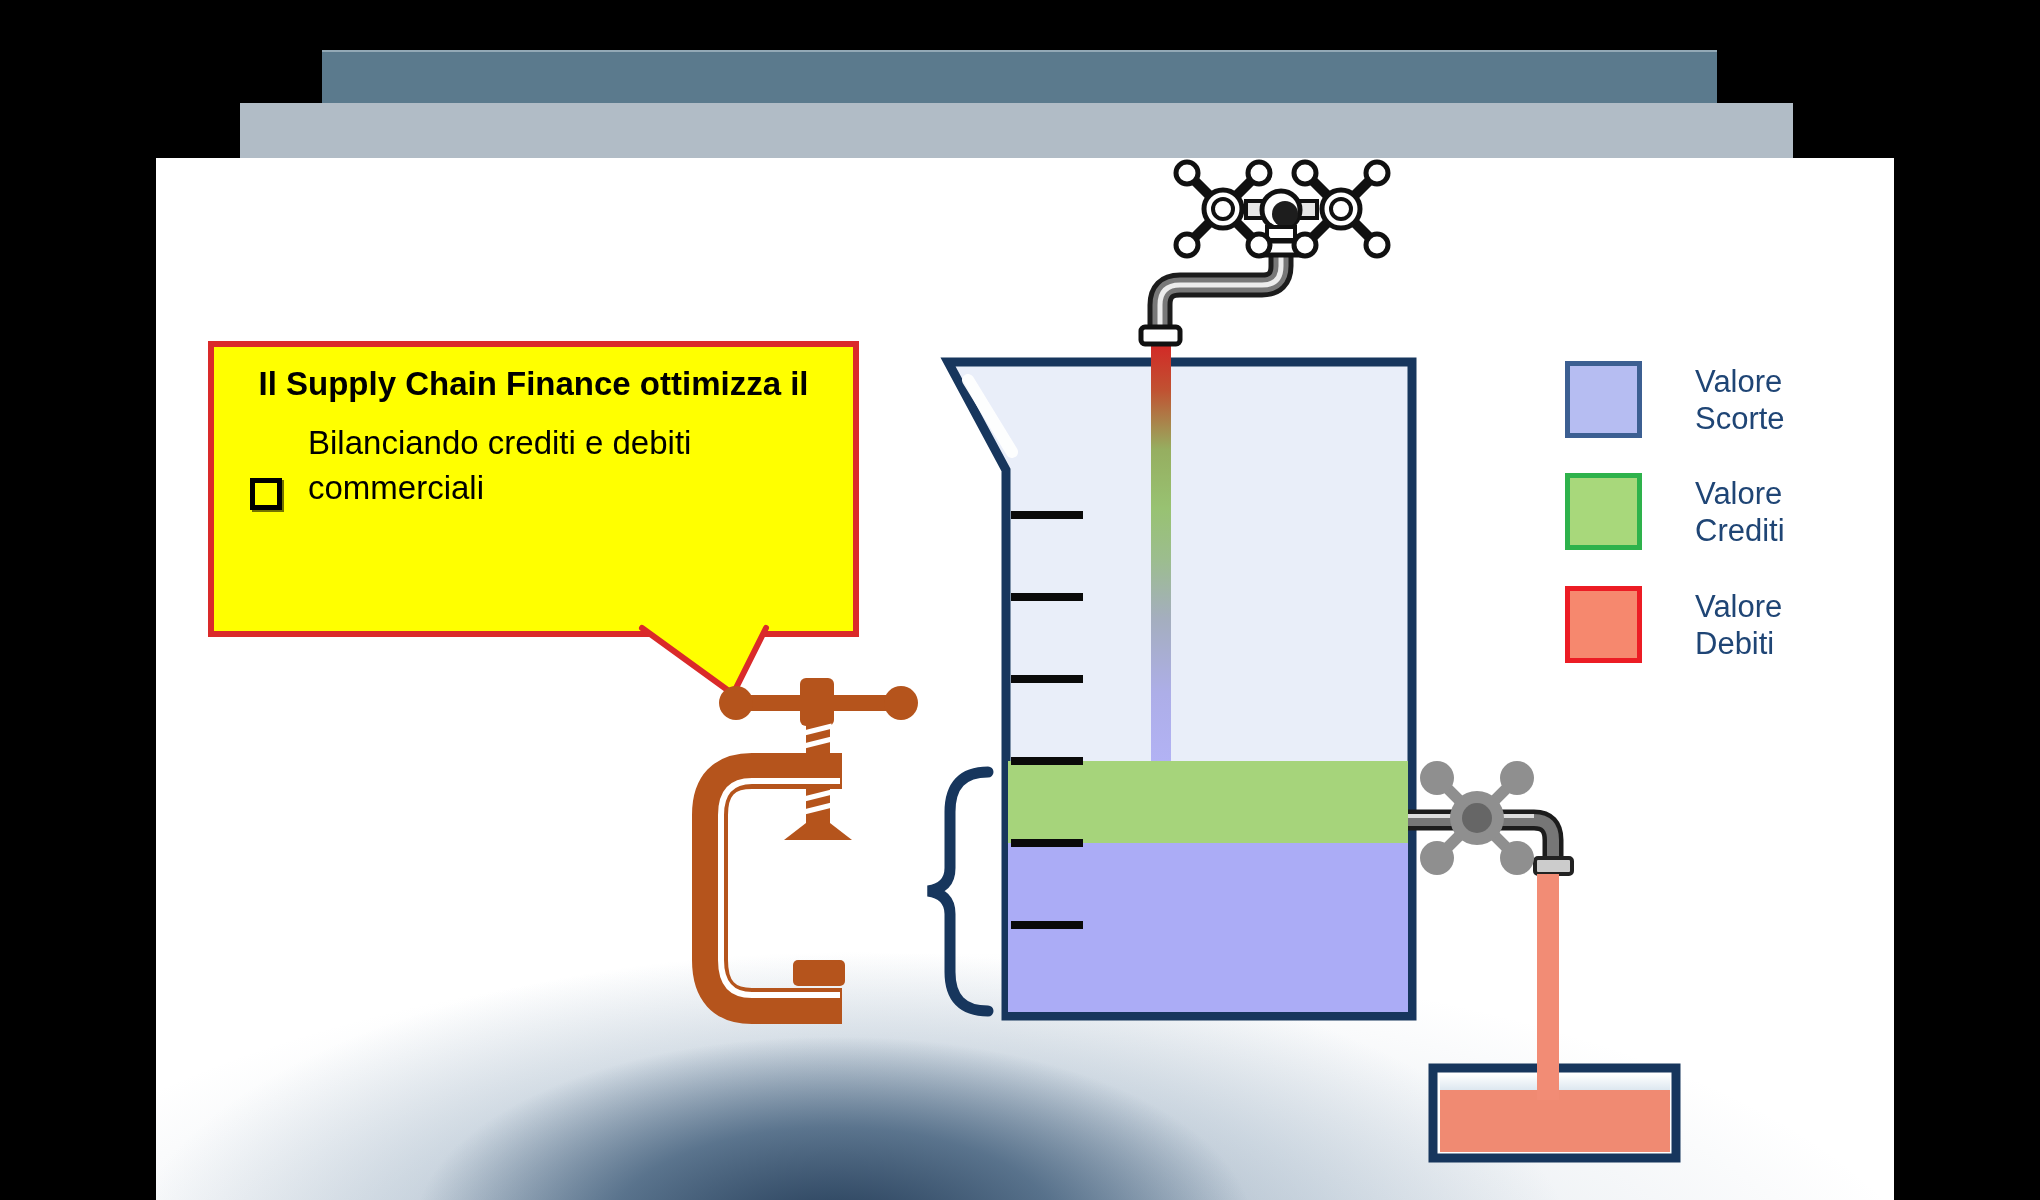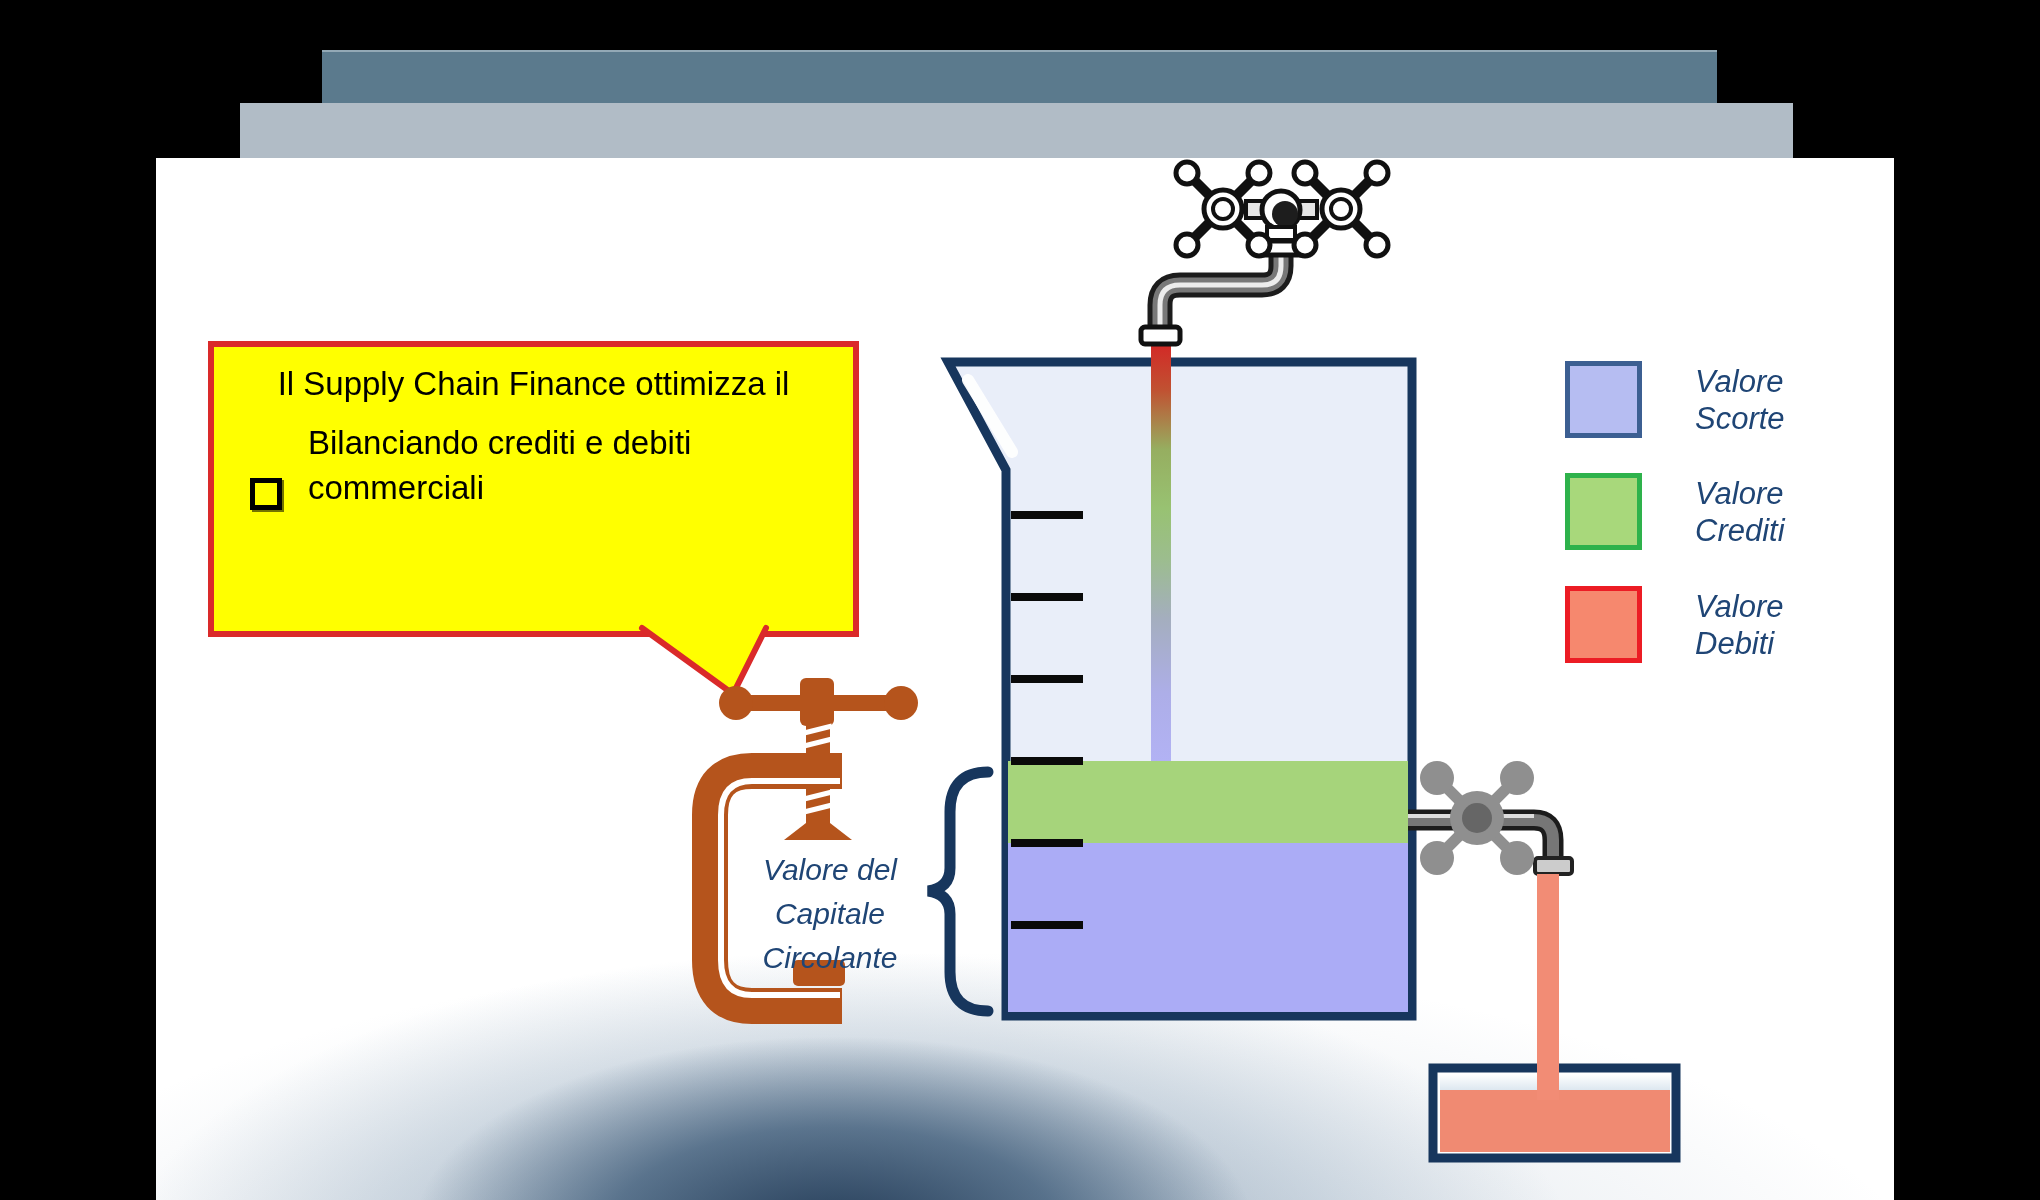--- a/index.html
+++ b/index.html
@@ -21,35 +21,35 @@
       #ffffff;
     z-index:1;}
 
   .art{position:absolute;left:0;top:0;width:2040px;height:1200px;z-index:3;}
 
   
   .callout-box{position:absolute;left:208px;top:341px;width:651px;height:296px;
     background:#ffff00;border:6px solid #da2a2a;box-sizing:border-box;z-index:2;}
   .callout-content{position:absolute;left:208px;top:341px;width:651px;height:296px;
     box-sizing:border-box;padding:20px 14px 0;z-index:4;color:#000;}
-  .callout-heading{font-size:33px;line-height:45px;text-align:center;}
+  .callout-heading{font-size:33px;line-height:45px;text-align:center;font-weight:bold;}
   .callout-list{margin:14px 0 0;padding:0 0 0 28px;list-style:none;}
   .callout-item{display:flex;align-items:flex-end;margin-top:10px;}
   .bullet-square{flex:0 0 auto;width:22px;height:22px;border:5px solid #000;
     margin:8px 26px 0 0;box-shadow:2px 2px 0 rgba(0,0,0,.55);}
   .callout-item span.txt{font-size:33px;line-height:45px;}
 
   
   .legend-item{position:absolute;left:1565px;width:330px;z-index:4;}
   .legend-swatch{position:absolute;left:0;top:0;width:77px;height:77px;box-sizing:border-box;}
   .sw-scorte{background:#b6bdf2;border:5px solid #3c5f92;}
   .sw-crediti{background:#a8d87b;border:5px solid #2eb24b;}
   .sw-debiti{background:#f6886e;border:5px solid #ec1c24;}
   .legend-label{position:absolute;left:130px;top:2px;font-size:31px;line-height:37px;
-    font-style:italic;color:#1f4575;font-weight:bold;font-weight:normal;}
+    color:#1f4575;font-weight:bold;font-weight:normal;}
 
   
   .clamp-label{position:absolute;left:700px;top:848px;width:260px;text-align:center;
     font-style:italic;color:#1f4575;font-size:30px;line-height:44px;z-index:4;}
 </style>
 </head>
 <body>
 
 <div id="stage">
 
@@ -197,25 +197,20 @@
       <div>Il Supply Chain Finance ottimizza il</div>
     </div>
     <ul class="callout-list">
       <li class="callout-item">
         <span class="bullet-square"></span>
         <span class="txt">Bilanciando crediti e debiti commerciali</span>
       </li>
     </ul>
   </div>
 
-  <div class="clamp-label">
-    <div>Valore del</div>
-    <div>Capitale</div>
-    <div>Circolante</div>
-  </div>
 
   <div class="legend-item" style="top:361px;height:77px;">
     <div class="legend-swatch sw-scorte"></div>
     <div class="legend-label">
       <div>Valore</div>
       <div>Scorte</div>
     </div>
   </div>
   <div class="legend-item" style="top:473px;height:77px;">
     <div class="legend-swatch sw-crediti"></div>

